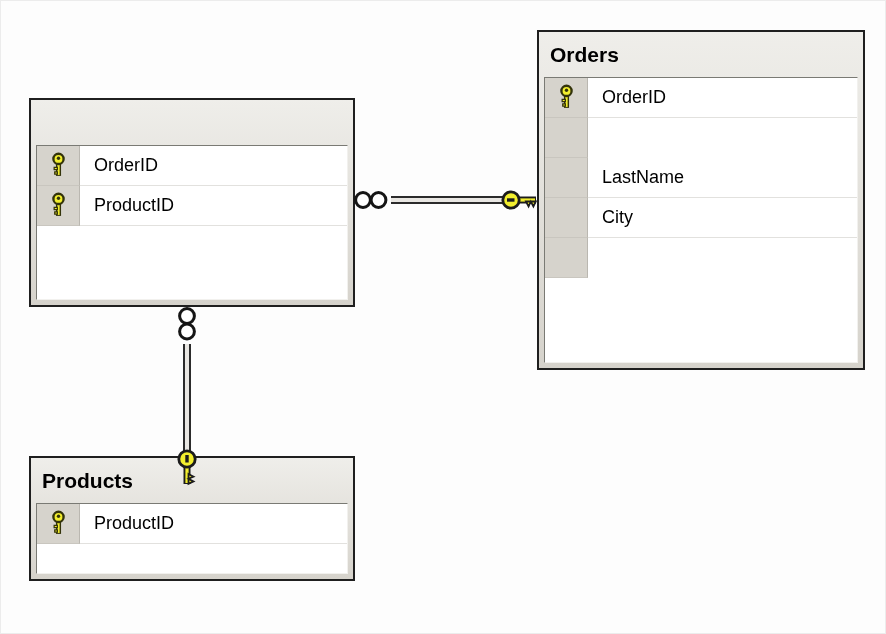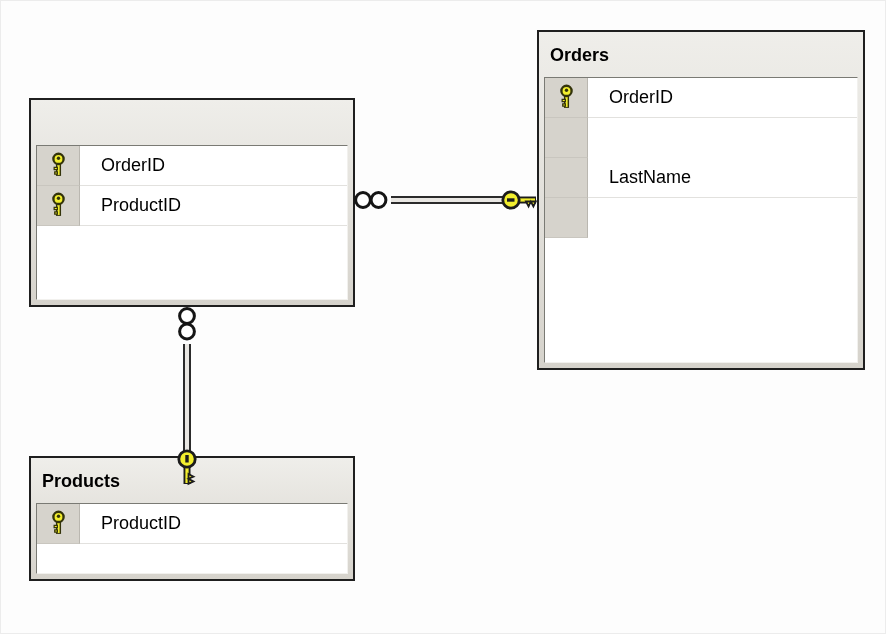--- a/index.html
+++ b/index.html
@@ -14,21 +14,21 @@
   .dbtable{
     position:absolute;
     background:linear-gradient(to bottom,#efeeea,#d6d3cc);
     border:2px solid #1f1f1f;
     box-sizing:border-box;
   }
   .dbtable .ttl{
     height:44px;
     line-height:46px;
     padding-left:11px;
-    font-size:18px;
+    font-size:21px;
     font-weight:bold;
     color:#000;
     letter-spacing:0px;
     overflow:hidden;
     white-space:nowrap;
   }
   .grid{
     position:absolute;
     left:5px;right:5px;top:45px;bottom:5px;
     background:#ffffff;
@@ -49,21 +49,21 @@
     border-bottom:1px solid #c9c6bf;
     display:flex;
     align-items:center;
     justify-content:center;
     flex:none;
   }
   .namecell{
     flex:1;
     display:flex;
     align-items:center;
-    padding-left:21px;
+    padding-left:14px;
     font-size:18px;
     color:#000;
     border-bottom:1px solid #e2e1de;
     box-sizing:border-box;
     white-space:nowrap;
     overflow:hidden;
   }
   .connline{
     position:absolute;
     background:#e9e7e3;
@@ -125,20 +125,24 @@
             </svg>
           </div>
           <div class="namecell">OrderID</div>
         </div>
         <div class="trow">
           <div class="keycell"></div>
         </div>
         <div class="trow">
           <div class="keycell"></div>
           <div class="namecell">LastName</div>
+        </div>
+        <div class="trow">
+          <div class="keycell"></div>
+          <div class="namecell">City</div>
         </div>
         <div class="trow">
           <div class="keycell"></div>
         </div>
       </div>
   </div>
 
   <div class="dbtable" style="left:29px;top:456px;width:326px;height:125px">
     <div class="ttl">Products</div>
     <div class="grid">

